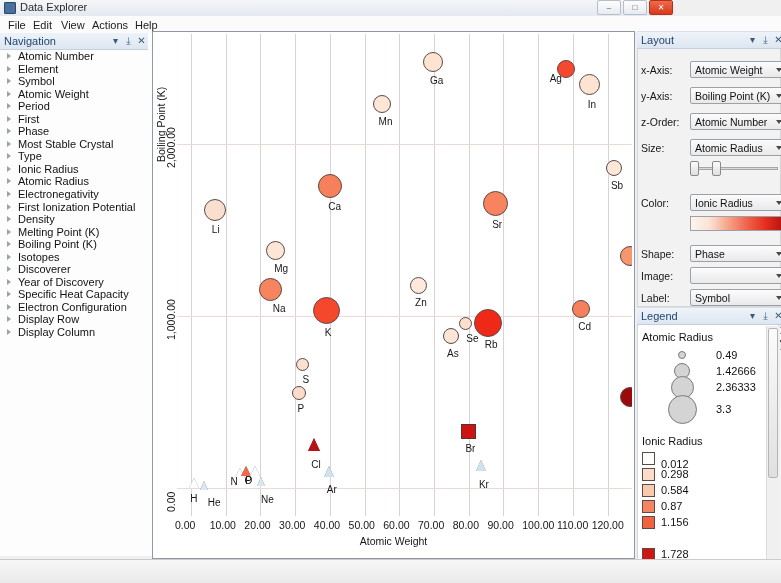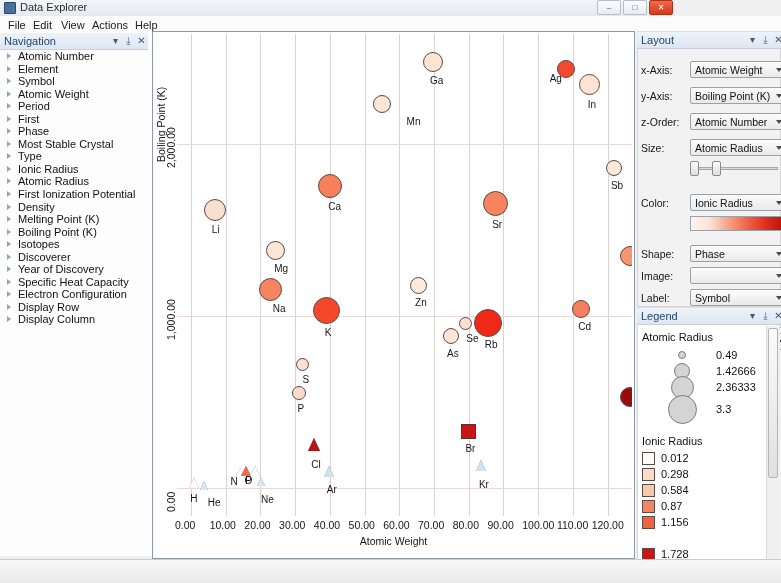--- a/index.html
+++ b/index.html
@@ -139,20 +139,21 @@
         <div class="nav-item"><span class="arrow"></span><span>Element</span></div>
         <div class="nav-item"><span class="arrow"></span><span>Symbol</span></div>
         <div class="nav-item"><span class="arrow"></span><span>Atomic Weight</span></div>
         <div class="nav-item"><span class="arrow"></span><span>Period</span></div>
         <div class="nav-item"><span class="arrow"></span><span>First</span></div>
         <div class="nav-item"><span class="arrow"></span><span>Phase</span></div>
         <div class="nav-item"><span class="arrow"></span><span>Most Stable Crystal</span></div>
         <div class="nav-item"><span class="arrow"></span><span>Type</span></div>
         <div class="nav-item"><span class="arrow"></span><span>Ionic Radius</span></div>
         <div class="nav-item"><span class="arrow"></span><span>Atomic Radius</span></div>
+        <div class="nav-item"><span class="arrow"></span><span>Electronegativity</span></div>
         <div class="nav-item"><span class="arrow"></span><span>First Ionization Potential</span></div>
         <div class="nav-item"><span class="arrow"></span><span>Density</span></div>
         <div class="nav-item"><span class="arrow"></span><span>Melting Point (K)</span></div>
         <div class="nav-item"><span class="arrow"></span><span>Boiling Point (K)</span></div>
         <div class="nav-item"><span class="arrow"></span><span>Isotopes</span></div>
         <div class="nav-item"><span class="arrow"></span><span>Discoverer</span></div>
         <div class="nav-item"><span class="arrow"></span><span>Year of Discovery</span></div>
         <div class="nav-item"><span class="arrow"></span><span>Specific Heat Capacity</span></div>
         <div class="nav-item"><span class="arrow"></span><span>Electron Configuration</span></div>
         <div class="nav-item"><span class="arrow"></span><span>Display Row</span></div>
@@ -241,21 +242,21 @@
         <div class="pt" style="left: 125.385px; top: 330.859px;">
           <div class="circ" style="width: 13px; height: 13px; left: -6.5px; top: -6.5px; background: rgb(251, 224, 208);"></div>
           <div class="lbl" style="left: 0px; top: 9px;">S</div>
         </div>
         <div class="pt" style="left: 121.565px; top: 359.262px;">
           <div class="circ" style="width: 14px; height: 14px; left: -7px; top: -7px; background: rgb(251, 220, 202);"></div>
           <div class="lbl" style="left: -1px; top: 10px;">P</div>
         </div>
         <div class="pt" style="left: 204.576px; top: 69.7179px;">
           <div class="circ" style="width: 18px; height: 18px; left: -9px; top: -9px; background: rgb(253, 230, 214);"></div>
-          <div class="lbl" style="left: -3px; top: 12px; margin-left: 28px;">Mn</div>
+          <div class="lbl" style="left: -3px; top: 12px;">Mn</div>
         </div>
         <div class="pt" style="left: 255.981px; top: 28.0593px;">
           <div class="circ" style="width: 20px; height: 20px; left: -10px; top: -10px; background: rgb(253, 227, 208);"></div>
           <div class="lbl" style="left: -3px; top: 13px;">Ga</div>
         </div>
         <div class="pt" style="left: 241.046px; top: 251.329px;">
           <div class="circ" style="width: 17px; height: 17px; left: -8.5px; top: -8.5px; background: rgb(253, 234, 221);"></div>
           <div class="lbl" style="left: -3px; top: 12px;">Zn</div>
         </div>
         <div class="pt" style="left: 274.042px; top: 301.766px;">
@@ -430,21 +431,21 @@
               <div class="sizecirc" style="width: 23px; height: 23px; left: 32.5px; top: -3.5px;"></div>
               <div class="lv" style="left: 78px; top: 2px;">2.36333</div>
             </div>
             <div class="leg-row" style="top: 76px; width: 142px;">
               <div class="sizecirc" style="width: 29px; height: 29px; left: 29.5px; top: -6.5px;"></div>
               <div class="lv" style="left: 78px; top: 2px;">3.3</div>
             </div>
             <div class="leg-title" style="top: 110px;">Ionic Radius</div>
             <div class="leg-row" style="top: 126px; width: 142px;">
               <div class="sw" style="width: 13px; height: 13px; left: 4px; top: 1px; background: rgb(255, 253, 252);"></div>
-              <div class="lv" style="left: 23px; top: 1px;">0.012</div>
+              <div class="lv" style="left: 23px; top: 7px;">0.012</div>
             </div>
             <div class="leg-row" style="top: 142px; width: 142px;">
               <div class="sw" style="width: 13px; height: 13px; left: 4px; top: 1px; background: rgb(251, 220, 201);"></div>
               <div class="lv" style="left: 23px; top: 1px;">0.298</div>
             </div>
             <div class="leg-row" style="top: 158px; width: 142px;">
               <div class="sw" style="width: 13px; height: 13px; left: 4px; top: 1px; background: rgb(249, 201, 174);"></div>
               <div class="lv" style="left: 23px; top: 1px;">0.584</div>
             </div>
             <div class="leg-row" style="top: 174px; width: 142px;">

